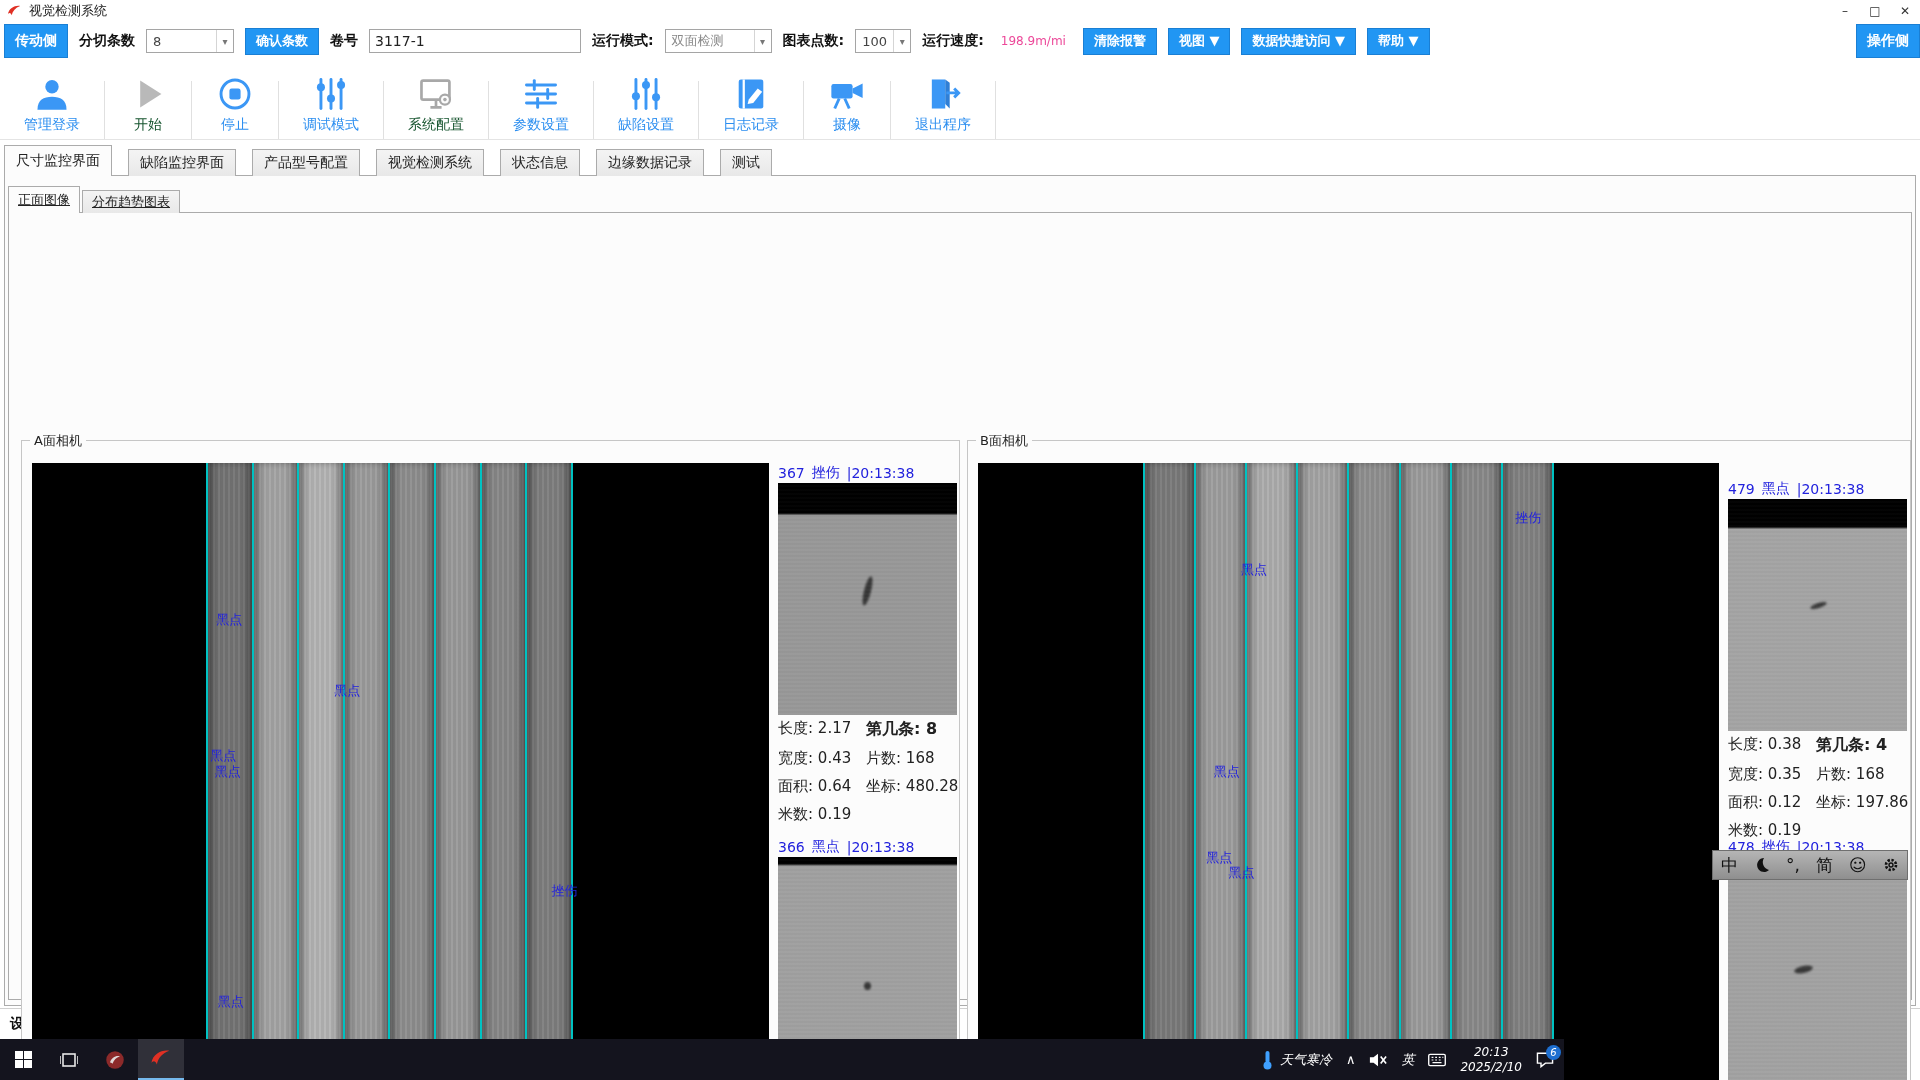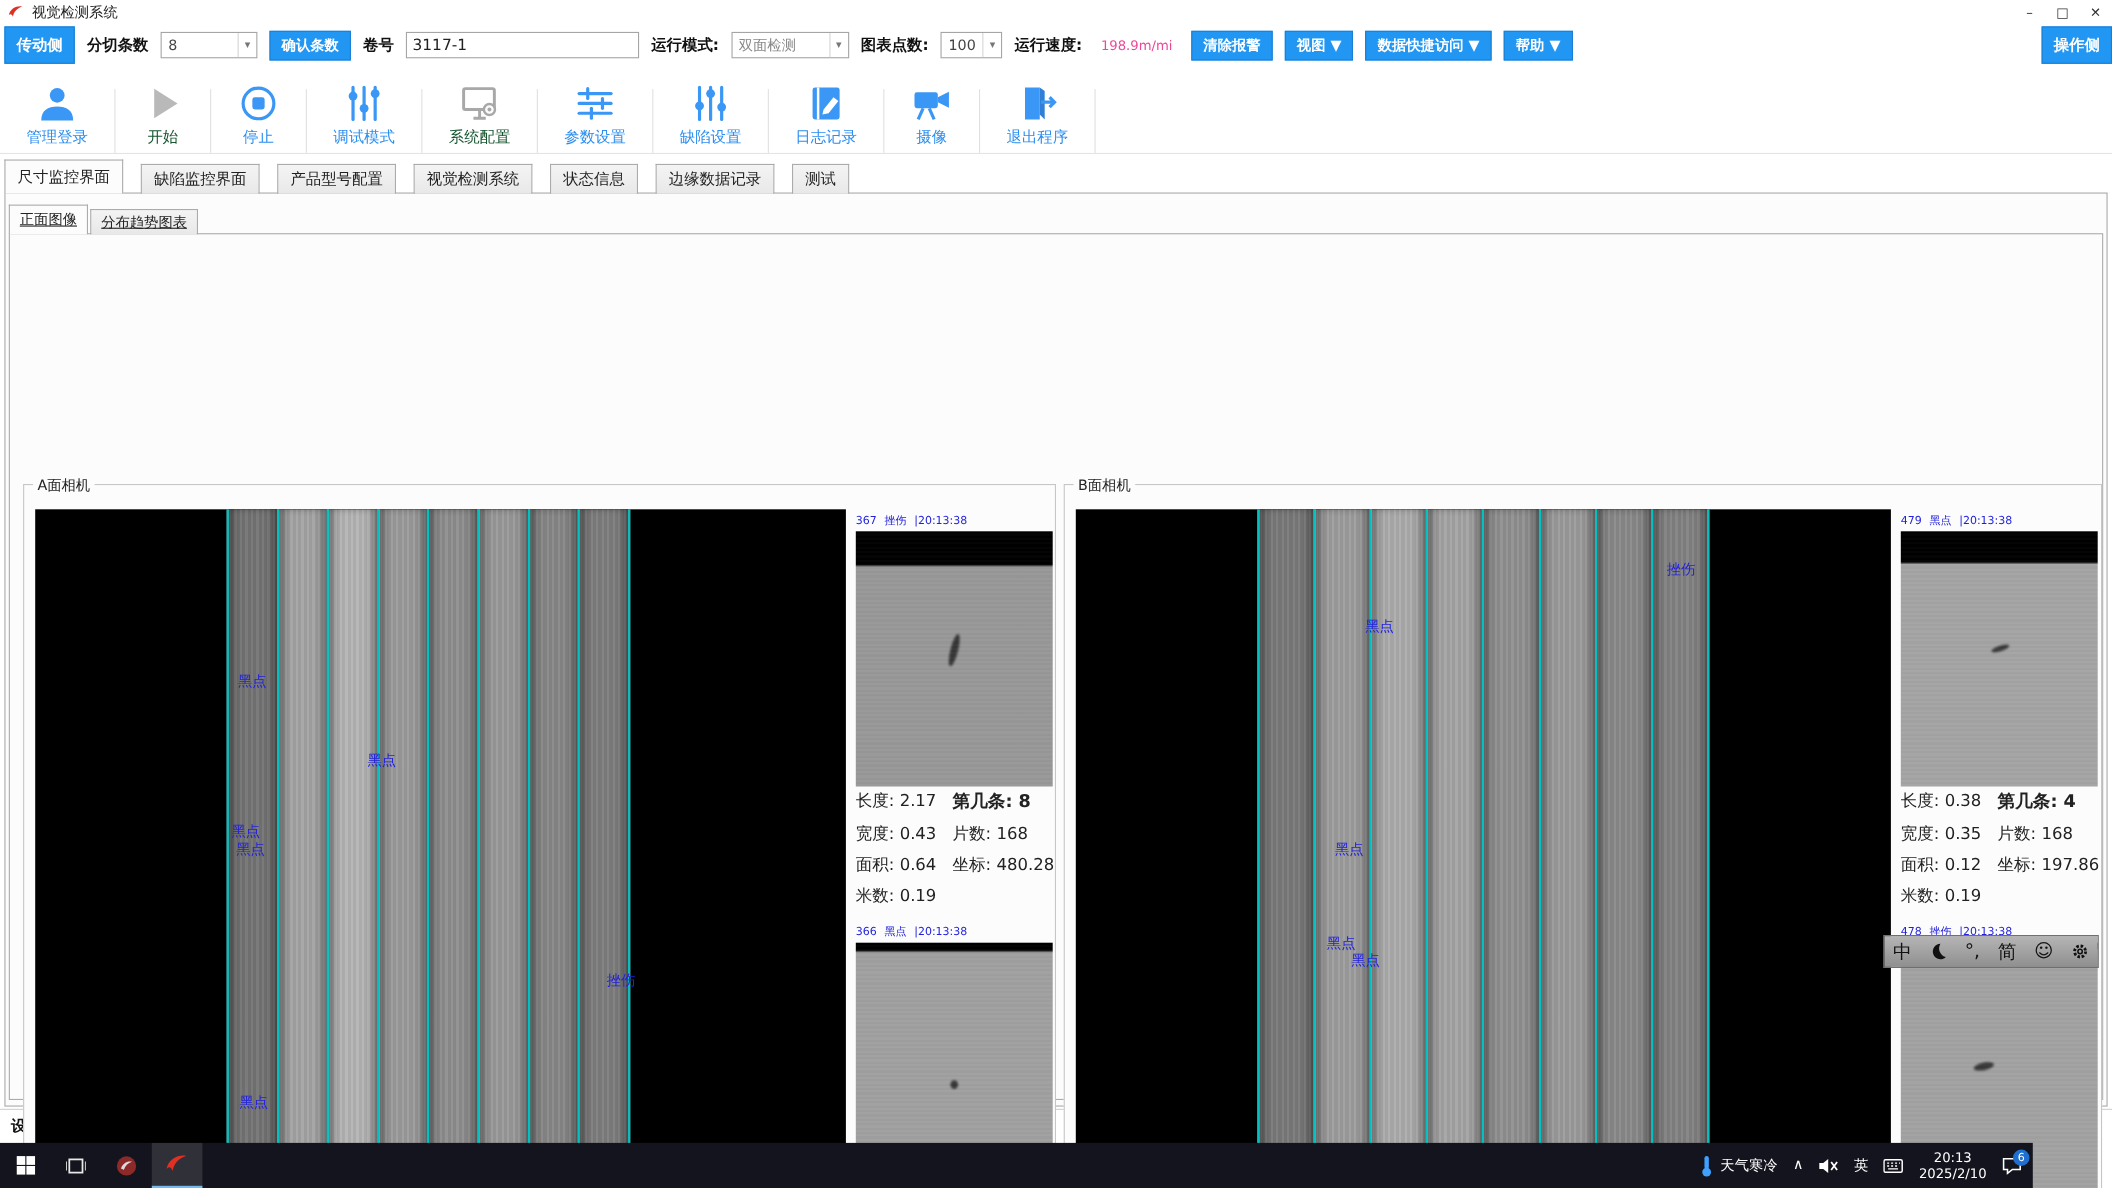--- a/index.html
+++ b/index.html
@@ -74,21 +74,21 @@
     box-shadow: inset 7px 0 9px -4px rgba(0,0,0,.5), inset -7px 0 9px -4px rgba(0,0,0,.5); }
   .strip:last-child { border-right:2px solid #00c2c2; }
   .strip::before { content:""; position:absolute; inset:0; opacity:.5;
     background:repeating-linear-gradient(90deg, rgba(255,255,255,.10) 0 2px, rgba(0,0,0,.10) 2px 5px); }
   .defect-label { position:absolute; color:#2222dd; font-size:13px; z-index:3; white-space:nowrap; }
 
   
   .defect-col { position:absolute; left:756px; top:22px; width:183px; height:712px; }
   .gB .defect-col { left:760px; }
   .defect-card { position:absolute; left:0; width:183px; }
-  .defect-header { font-size:10px; color:#2222dd; display:flex; gap:7px; height:20px; align-items:center; }
+  .defect-header { font-size:14px; color:#2222dd; display:flex; gap:7px; height:20px; align-items:center; }
   .thumb { width:179px; height:232px; background:#9b9b9b; position:relative; overflow:hidden; }
   .thumb.short { height:228px; }
   .thumb::after { content:""; position:absolute; inset:0; opacity:.35;
     background:repeating-linear-gradient(0deg, rgba(255,255,255,.05) 0 2px, rgba(0,0,0,.05) 2px 4px); }
   .t-a1 { background:linear-gradient(#000 0 13%, #989898 14%); }
   .t-a2 { background:linear-gradient(#000 0 3%, #a0a0a0 4% 91%, #000 93%); }
   .t-b1 { background:linear-gradient(#000 0 12%, #a4a4a4 13%); }
   .t-b2 { background:linear-gradient(#000 0 2%, #a2a2a2 3%); }
   .mark { position:absolute; background:#262626; border-radius:50%; filter:blur(1px); opacity:.85; }
   .t-a1 .mark { left:48%; top:40%; width:7px; height:30px; transform:rotate(14deg); }
@@ -99,22 +99,22 @@
   .stats .cell { white-space:nowrap; }
   .stats .cell.strong { font-weight:bold; font-size:16px; }
 
   
   .devicebar { position:absolute; left:0; top:1008px; width:1920px; height:31px;
     background:#fff; border-top:1px solid #d0d0d0; display:flex; align-items:center;
     gap:7px; padding-left:10px; font-size:14px; font-weight:bold; color:#111; }
   .devicebar .green { color:#00a000; }
 
   
-  .taskbar { position:absolute; left:0; top:1039px; width:1848px; height:41px;
-    background:#14141e; display:flex; align-items:stretch; color:#fff; z-index:40; }
+  .taskbar { position:absolute; left:0; top:1039px; width:1564px; height:41px;
+    background:#14141e; display:flex; align-items:stretch; color:#fff; z-index:40;font-style:italic; }
   .tb-icon { width:46px; display:flex; align-items:center; justify-content:center; cursor:default; }
   .tb-icon.active-app { background:rgba(255,255,255,.12); border-bottom:2px solid #76b9ed; }
   .tray { margin-left:auto; display:flex; align-items:center; gap:14px; padding-right:10px; }
   .tray .txt { font-size:13px; color:#fff; }
   .clock { text-align:center; font-size:12px; line-height:15px; }
   .notif { position:relative; display:flex; align-items:center; }
   .badge { position:absolute; right:-7px; top:-7px; background:#1e6fd0; color:#fff;
     border-radius:50%; min-width:15px; height:15px; font-size:10px; display:flex;
     align-items:center; justify-content:center; padding:0 2px; }
 
@@ -359,21 +359,21 @@
           <div class="strip" style="background: rgb(130, 130, 130);"></div>
         </div>
         <span class="defect-label" style="left: 72.5%; top: 6.5%;">挫伤</span>
         <span class="defect-label" style="left: 35.5%; top: 13.8%;">黑点</span>
         <span class="defect-label" style="left: 31.8%; top: 42.2%;">黑点</span>
         <span class="defect-label" style="left: 30.8%; top: 54.2%;">黑点</span>
         <span class="defect-label" style="left: 33.8%; top: 56.3%;">黑点</span>
       </div>
 
     <div class="defect-col">
-      <div class="defect-card" style="top:0">
+      <div class="defect-card" style="top:16px">
         <div class="defect-header">
           <span>479</span>
           <span>黑点</span>
           <span>|20:13:38</span>
         </div>
         <div class="thumb t-b1">
           <div class="mark"></div>
         </div>
         <div class="stats">
           <div class="cell"><span>长度:</span> <span>0.38</span></div>

